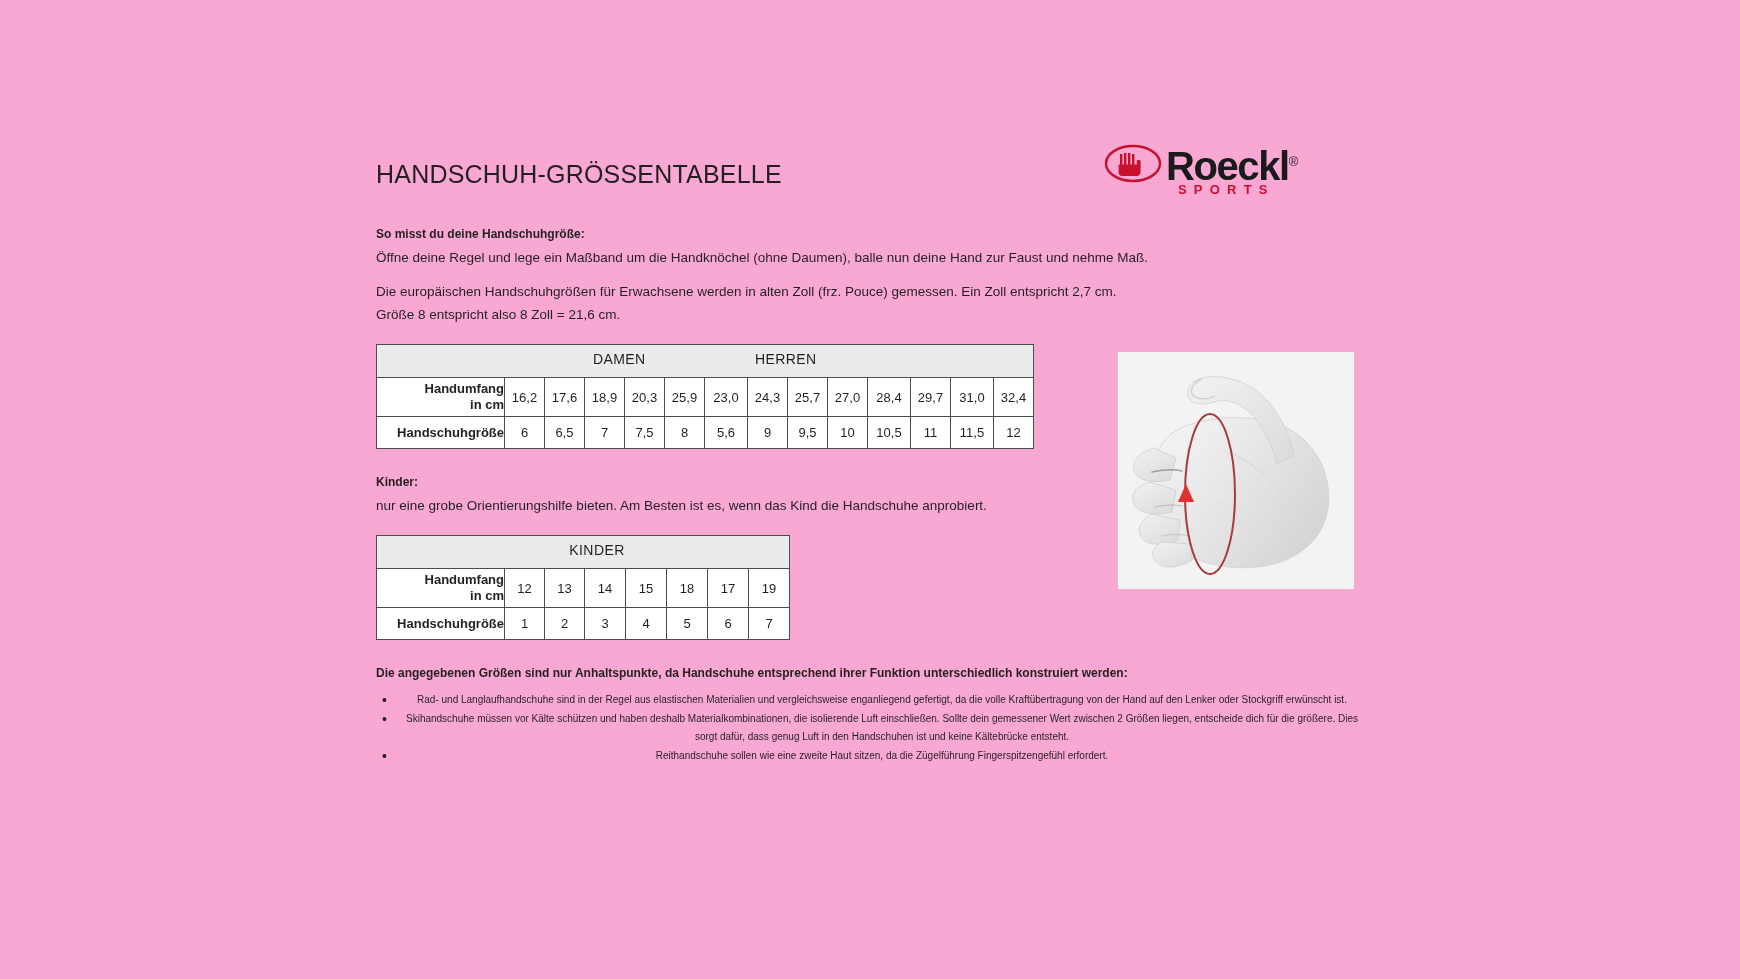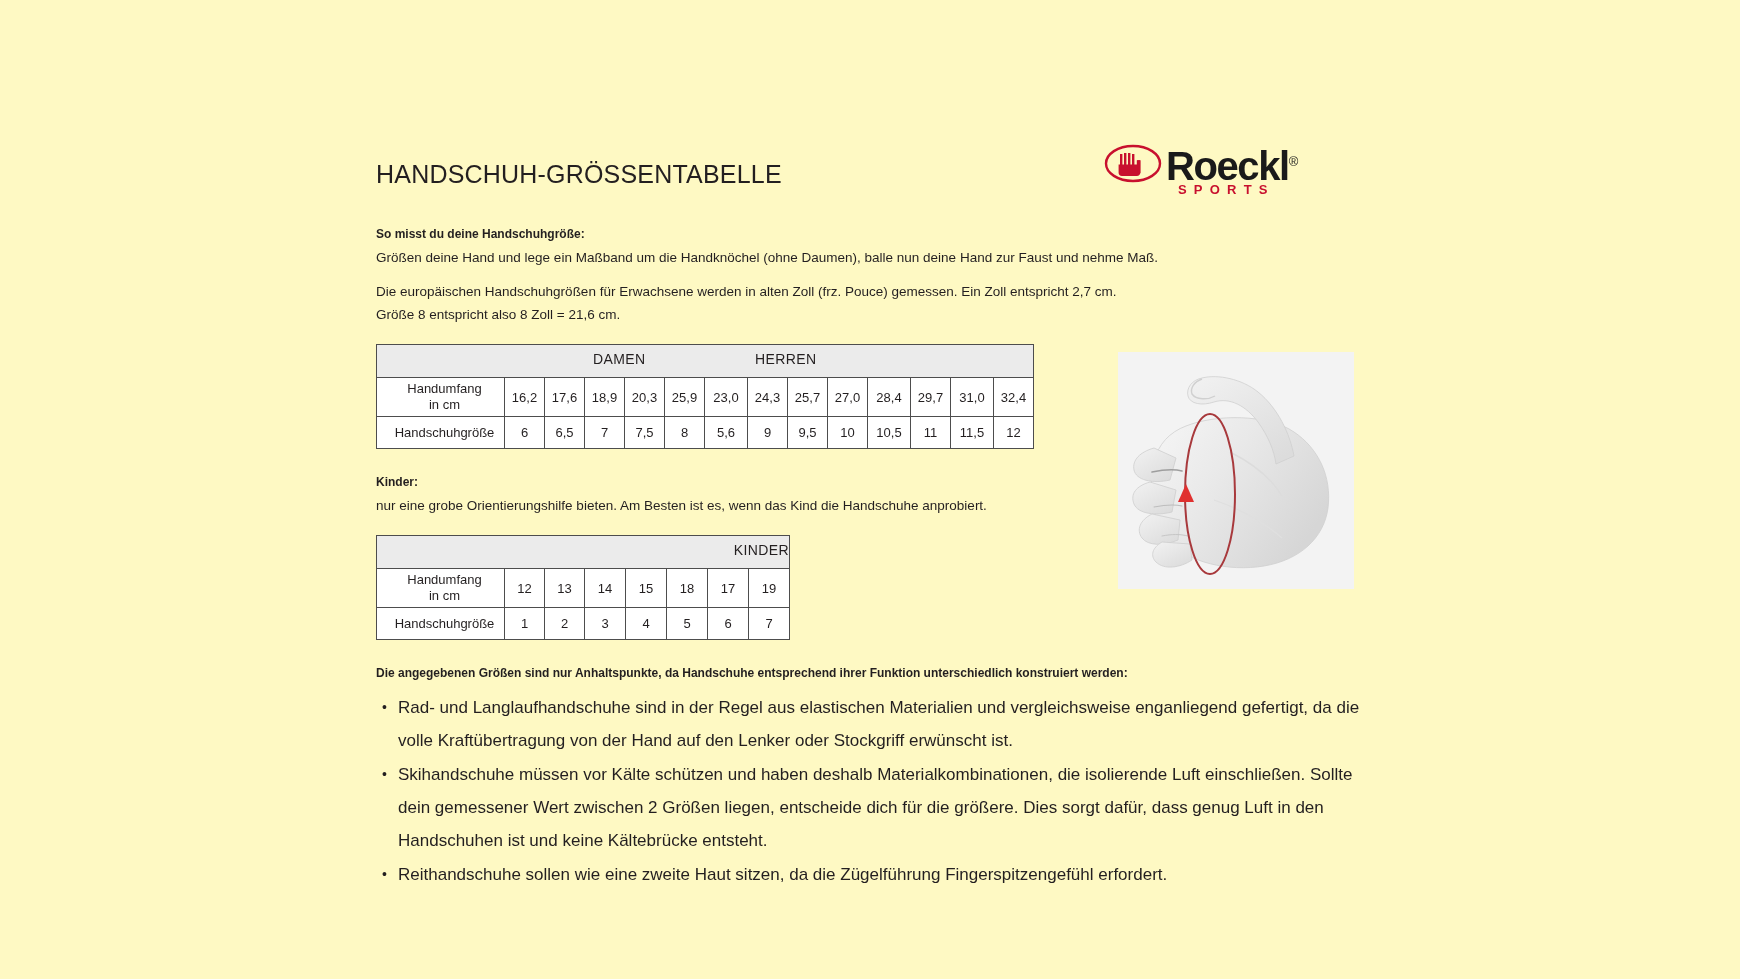--- a/index.html
+++ b/index.html
@@ -15,21 +15,21 @@
     font-family: "Liberation Sans", sans-serif;
     color: #231f20;
     position: relative;
   }
 
   #page {
     position: absolute;
     left: 0; top: 0;
     width: 1740px;
     height: 979px;
-    background: #fef9c3;
+    background: #f9a8d4;
   }
 
   #content {
     position: absolute;
     left: 376px;
     top: 150px;
     width: 990px;
   }
 
   
@@ -134,22 +134,22 @@
   }
   .grp-label {
     position: absolute;
     top: 6px;
     font-size: 14px;
     font-weight: 400;
     letter-spacing: 0.4px;
     color: #231f20;
   }
   .sizetable td.rowlab {
-    text-align: center;
-    font-weight: 400;
+    text-align: right;
+    font-weight: 700;
     padding-left: 8px;
     font-size: 13px;
     line-height: 16px;
   }
   .row-circ td { height: 38px; }
   .row-size td { height: 31px; }
 
   
   .hand-panel {
     position: absolute;
@@ -163,24 +163,25 @@
   .hand-panel svg { display: block; }
 
   
   ul.notes {
     margin: 6px 0 0 0;
     padding: 0 0 0 22px;
     list-style: none;
   }
   ul.notes li {
     position: relative;
-    font-size: 17px;
-    line-height: 33px;
+    font-size: 10px;
+    line-height: 18px;
     margin-bottom: 1px;
     color: #231f20;
+    text-align: center;
   }
   ul.notes li::before {
     content: "\2022";
     position: absolute;
     left: -16px;
     top: 0;
     font-size: 14px;
     color: #231f20;
   }
 </style>
@@ -208,21 +209,21 @@
             <path d="M33.2 16.3 h3.3 v13.0 h-3.3 z" fill="#c8102e"></path>
           </svg>
         </div>
         <div class="logo-word"><span>Roeckl</span><span class="logo-reg">®</span></div>
         <div class="logo-sports">SPORTS</div>
       </div>
     </div>
 
     <div class="gap-s"></div>
     <div class="strong-line">So misst du deine Handschuhgröße:</div>
-    <div class="lead">Größen deine Hand und lege ein Maßband um die Handknöchel (ohne Daumen), balle nun deine Hand zur Faust und nehme Maß.</div>
+    <div class="lead">Öffne deine Regel und lege ein Maßband um die Handknöchel (ohne Daumen), balle nun deine Hand zur Faust und nehme Maß.</div>
 
     <div class="gap-s"></div>
     <div class="lead">Die europäischen Handschuhgrößen für Erwachsene werden in alten Zoll (frz. Pouce) gemessen. Ein Zoll entspricht 2,7 cm.</div>
     <div class="lead">Größe 8 entspricht also 8 Zoll = 21,6 cm.</div>
 
     <div class="gap-m"></div>
     <table class="sizetable" id="adults-table">
       <colgroup>
         <col style="width:128px">
         <col style="width:40px">
@@ -299,21 +300,21 @@
           <col style="width:41px">
         <col style="width:41px">
           <col style="width:41px">
           <col style="width:41px">
         <col style="width:41px">
       </colgroup>
       <tbody>
         <tr>
           <td class="grp-head" colspan="8">
             <div class="grp-inner">
-              <span class="grp-label" style="left:0;right:0;text-align:right;width:100%">KINDER</span>
+              <span class="grp-label" style="left:14px;right:0;text-align:center;width:100%">KINDER</span>
             </div>
           </td>
         </tr>
         <tr class="row-circ">
           <td class="rowlab">
             <span>Handumfang</span><br>
             <span>in cm</span>
           </td>
         <td>12</td>
             <td>13</td>

